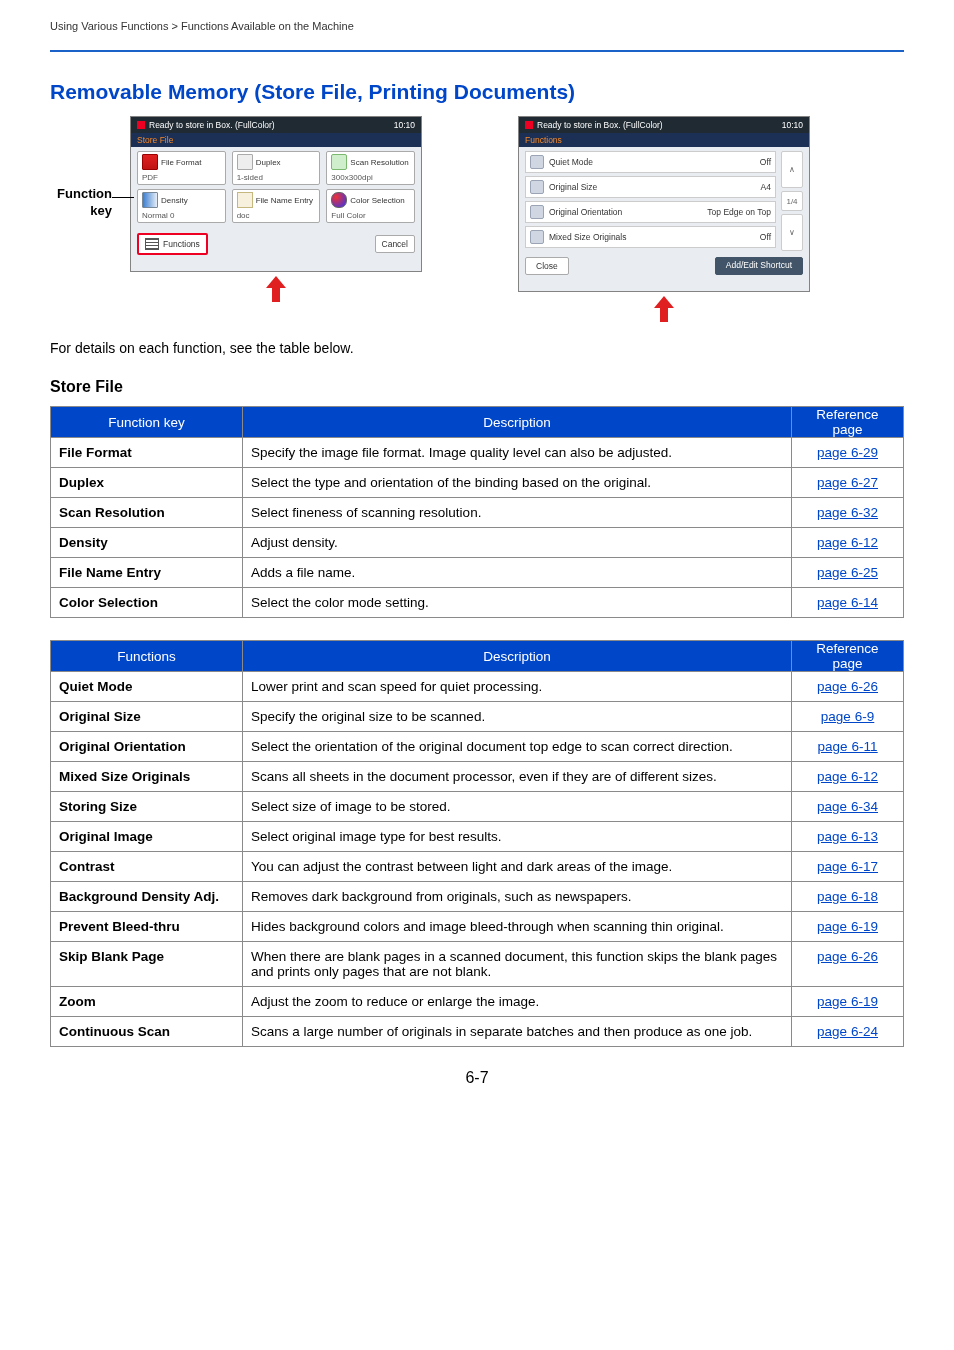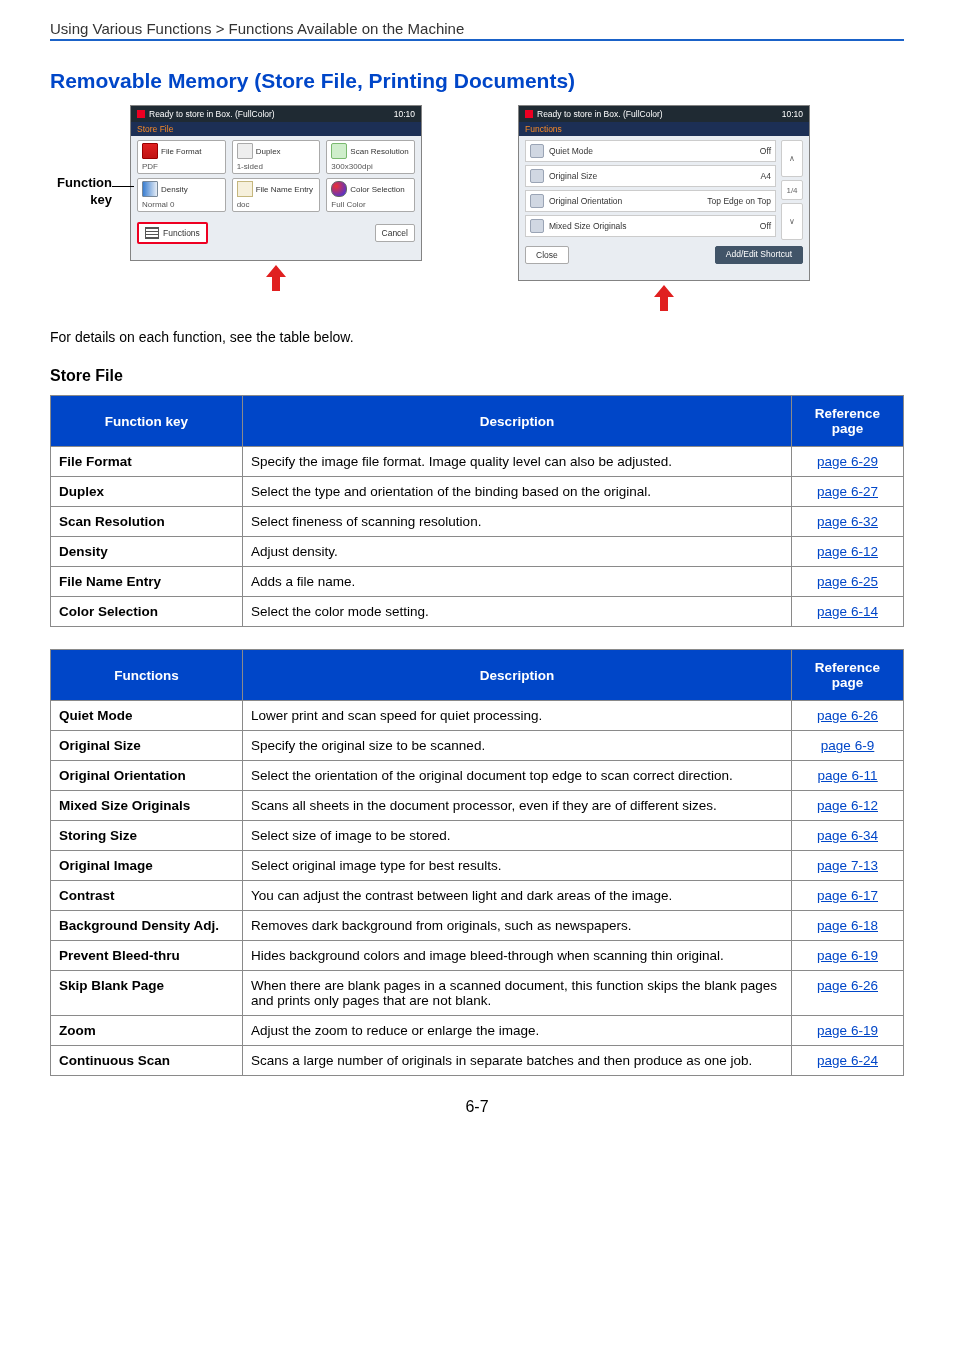--- a/index.html
+++ b/index.html
@@ -7,23 +7,23 @@
     margin: 0;
     padding: 0;
     background: #ffffff;
     color: #000000;
     width: 954px;
   }
   .page {
     padding: 20px 50px 40px 50px;
   }
   .breadcrumb {
-    font-size: 15px;
+    font-size: 11px;
     color: #333;
-    padding-bottom: 2px;
+    padding-bottom: 18px;
     border-bottom: 2px solid #1a62c8;
     margin-bottom: 28px;
   }
   h1.title {
     color: #0046c8;
     font-size: 21px;
     font-weight: 800;
     margin: 0 0 12px 0;
     font-family: Arial Black, Arial, sans-serif;
   }
@@ -45,22 +45,22 @@
   }
   table.spec {
     width: 100%;
     border-collapse: collapse;
     margin-bottom: 22px;
     font-size: 13.5px;
   }
   table.spec th {
     background: #0046c8;
     color: #ffffff;
-    font-weight: bold;
-    padding: 10px 8px;
+    font-weight: normal;
+    padding: 0 8px;
     border: 1px solid #8a8a8a;
     text-align: center;
   }
   table.spec td {
     border: 1px solid #8a8a8a;
     padding: 7px 8px;
     vertical-align: top;
     text-align: left;
   }
   table.spec td.fn {
@@ -436,21 +436,21 @@
           <td class="ref"><a href="#">page 6-12</a></td>
         </tr>
         <tr>
           <td class="fn">Storing Size</td>
           <td>Select size of image to be stored.</td>
           <td class="ref"><a href="#">page 6-34</a></td>
         </tr>
         <tr>
           <td class="fn">Original Image</td>
           <td>Select original image type for best results.</td>
-          <td class="ref"><a href="#">page 7-13</a></td>
+          <td class="ref"><a href="#">page 6-13</a></td>
         </tr>
         <tr>
           <td class="fn">Contrast</td>
           <td>You can adjust the contrast between light and dark areas of the image.</td>
           <td class="ref"><a href="#">page 6-17</a></td>
         </tr>
         <tr>
           <td class="fn">Background Density Adj.</td>
           <td>Removes dark background from originals, such as newspapers.</td>
           <td class="ref"><a href="#">page 6-18</a></td>

